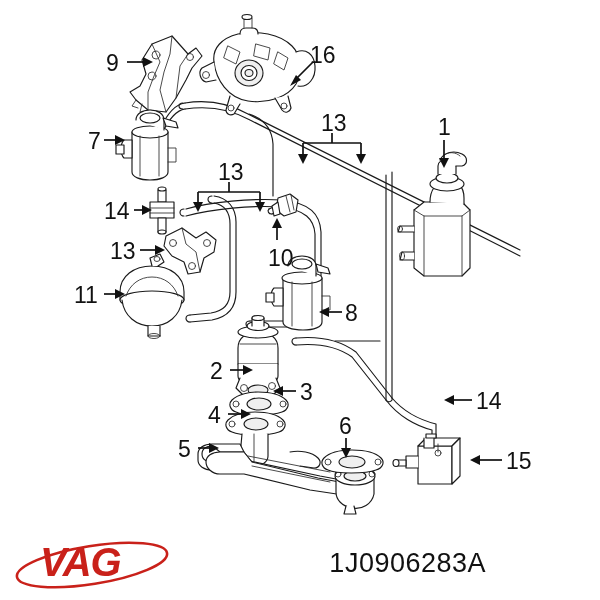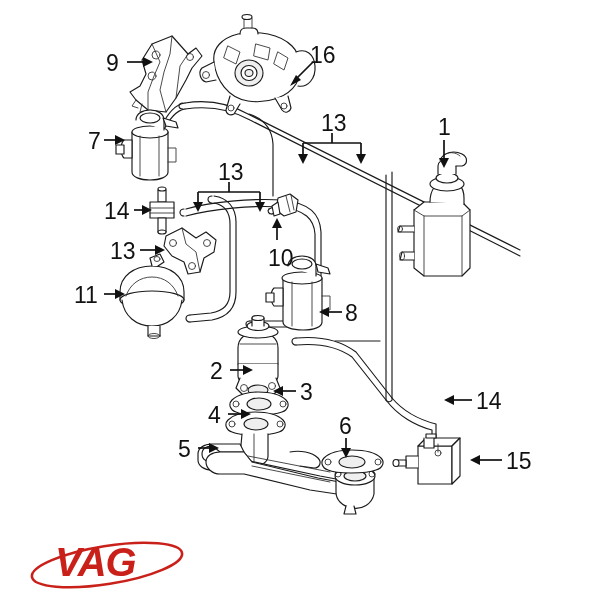--- a/index.html
+++ b/index.html
@@ -69,21 +69,21 @@
     stroke-linecap: butt;
     stroke-linejoin: miter;
   }
   .arrowhead {
     fill: #111111;
     stroke: none;
   }
   
   #footer {
     position: absolute;
-    left: 15px;
+    left: 0;
     top: 520px;
     width: 498px;
     height: 80px;
   }
   #logo-wrap {
     position: absolute;
     left: 14px;
     top: 14px;
     width: 190px;
     height: 56px;
@@ -453,15 +453,16 @@
 
   <div id="footer">
 
     <div id="logo-wrap">
       <svg id="logo-svg" viewBox="0 0 190 56">
         <ellipse cx="78" cy="31" rx="76" ry="19" fill="none" stroke="#c9211a" stroke-width="2.6" transform="rotate(-9 78 31)"></ellipse>
         <text class="logo-text" x="26" y="42" fill="#c9211a">VAG</text>
       </svg>
     </div>
 
+    <div id="part-number">1J0906283A</div>
   </div>
 
 </div>
 
 </body></html>

